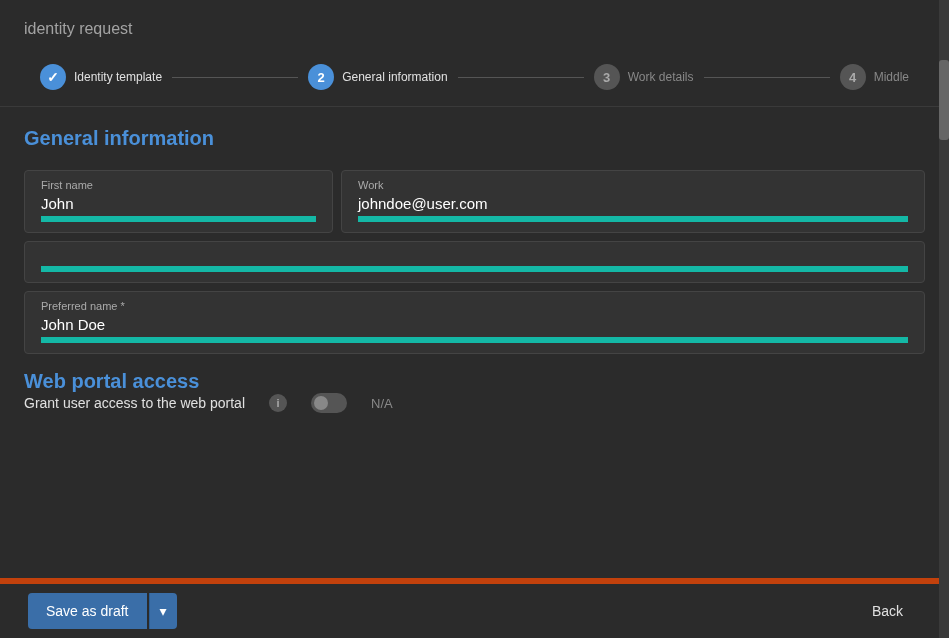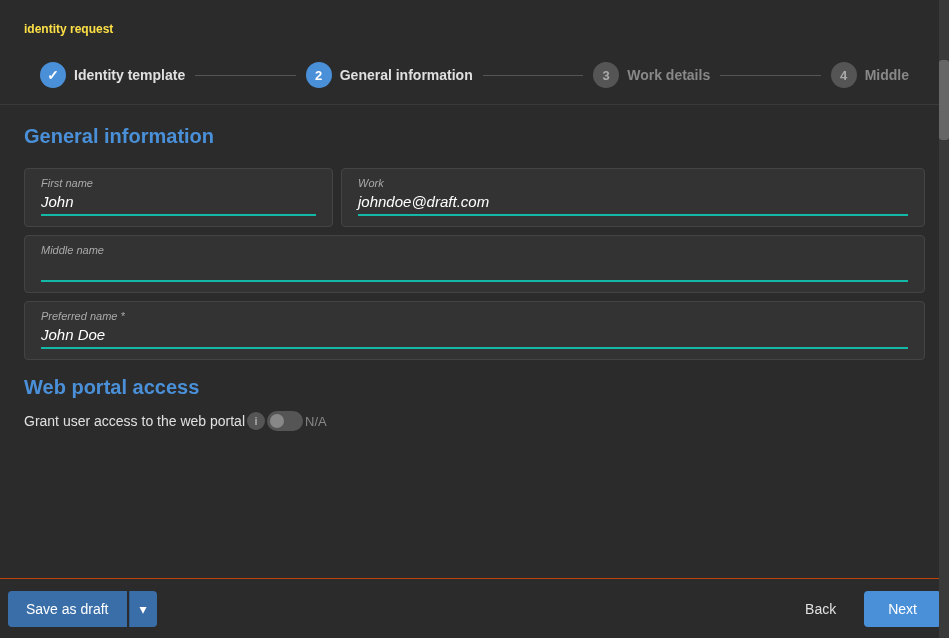--- a/index.html
+++ b/index.html
@@ -40,23 +40,23 @@
       background: #666;
       border-radius: 3px;
     }
 
     
     .header {
       padding: 20px 24px 10px 24px;
       background: #2b2b2b;
     }
     .page-title {
-      font-size: 12px;
-      font-weight: 700;
-      color: #fde047;
+      font-size: 16px;
+      font-weight: 400;
+      color: #a3a3a3;
     }
 
     
     .stepper {
       display: flex;
       align-items: center;
       padding: 16px 40px;
       background: #2b2b2b;
       border-bottom: 1px solid #3a3a3a;
     }
@@ -83,24 +83,23 @@
     }
     .step-circle.active {
       background: #4a90d9;
       color: white;
     }
     .step-circle.inactive {
       background: #555;
       color: #aaa;
     }
     .step-label {
-      font-size: 14px;
+      font-size: 12px;
       color: #e0e0e0;
       white-space: nowrap;
-      font-weight: bold;
     }
     .step-label.inactive {
       color: #888;
     }
     .step-connector {
       flex: 1;
       height: 1px;
       background: #555;
       margin: 0 10px;
     }
@@ -135,50 +134,48 @@
     .form-field-label {
       font-size: 11px;
       color: #aaa;
       display: block;
       margin-bottom: 4px;
     }
     .form-field-value {
       font-size: 15px;
       color: #ffffff;
       display: block;
-      border-bottom: 2px solid #14b8a6;
+      border-bottom: 6px solid #14b8a6;
       padding-bottom: 4px;
       width: 100%;
       background: transparent;
       min-height: 22px;
     }
     .form-field-value.empty {
       min-height: 22px;
     }
 
     
     .section-block {
       margin-bottom: 8px;
-      font-style: italic;
     }
 
     
     .web-portal-section {
       margin-top: 16px;
     }
     .web-portal-title {
       font-size: 20px;
       font-weight: 600;
       color: #4a90d9;
-      margin-bottom: 12px;
     }
     .portal-access-row {
       display: flex;
       align-items: center;
-      gap: 2px;
+      gap: 24px;
     }
     .portal-access-label {
       font-size: 14px;
       color: #e0e0e0;
     }
     .info-icon {
       width: 18px;
       height: 18px;
       border-radius: 50%;
       background: #555;
@@ -210,23 +207,23 @@
     .na-label {
       font-size: 13px;
       color: #888;
     }
 
     
     .footer {
       display: flex;
       align-items: center;
       justify-content: space-between;
-      padding: 12px 8px;
+      padding: 12px 28px;
       background: #2b2b2b;
-      border-top: 1px solid #c2410c;
+      border-top: 6px solid #c2410c;
       height: 60px;
     }
     .footer-left {
       display: flex;
       align-items: center;
       gap: 2px;
     }
     .save-draft-btn {
       background: #3a6ea8;
       color: #fff;
@@ -332,27 +329,26 @@
 
     <div class="section-title">General information</div>
 
     <div class="form-row section-block">
       <div class="form-field">
         <span class="form-field-label">First name</span>
         <span class="form-field-value">John</span>
       </div>
       <div class="form-field" style="flex: 2;">
         <span class="form-field-label">Work</span>
-        <span class="form-field-value">johndoe@draft.com</span>
+        <span class="form-field-value">johndoe@user.com</span>
       </div>
     </div>
 
     <div class="form-row section-block">
       <div class="form-field" style="flex: 2;">
-        <span class="form-field-label">Middle name</span>
         <span class="form-field-value empty"></span>
       </div>
     </div>
 
     <div class="form-row section-block">
       <div class="form-field" style="flex: 2;">
         <span class="form-field-label">Preferred name *</span>
         <span class="form-field-value">John Doe</span>
       </div>
     </div>
@@ -373,17 +369,16 @@
 
   <div class="footer">
     <div class="footer-left">
       <button class="save-draft-btn">Save as draft</button>
       <button class="save-draft-dropdown">
         <span>▾</span>
       </button>
     </div>
     <div class="footer-right">
       <button class="back-btn">Back</button>
-      <button class="next-btn">Next</button>
     </div>
   </div>
 
 </div>
 
 </body></html>

